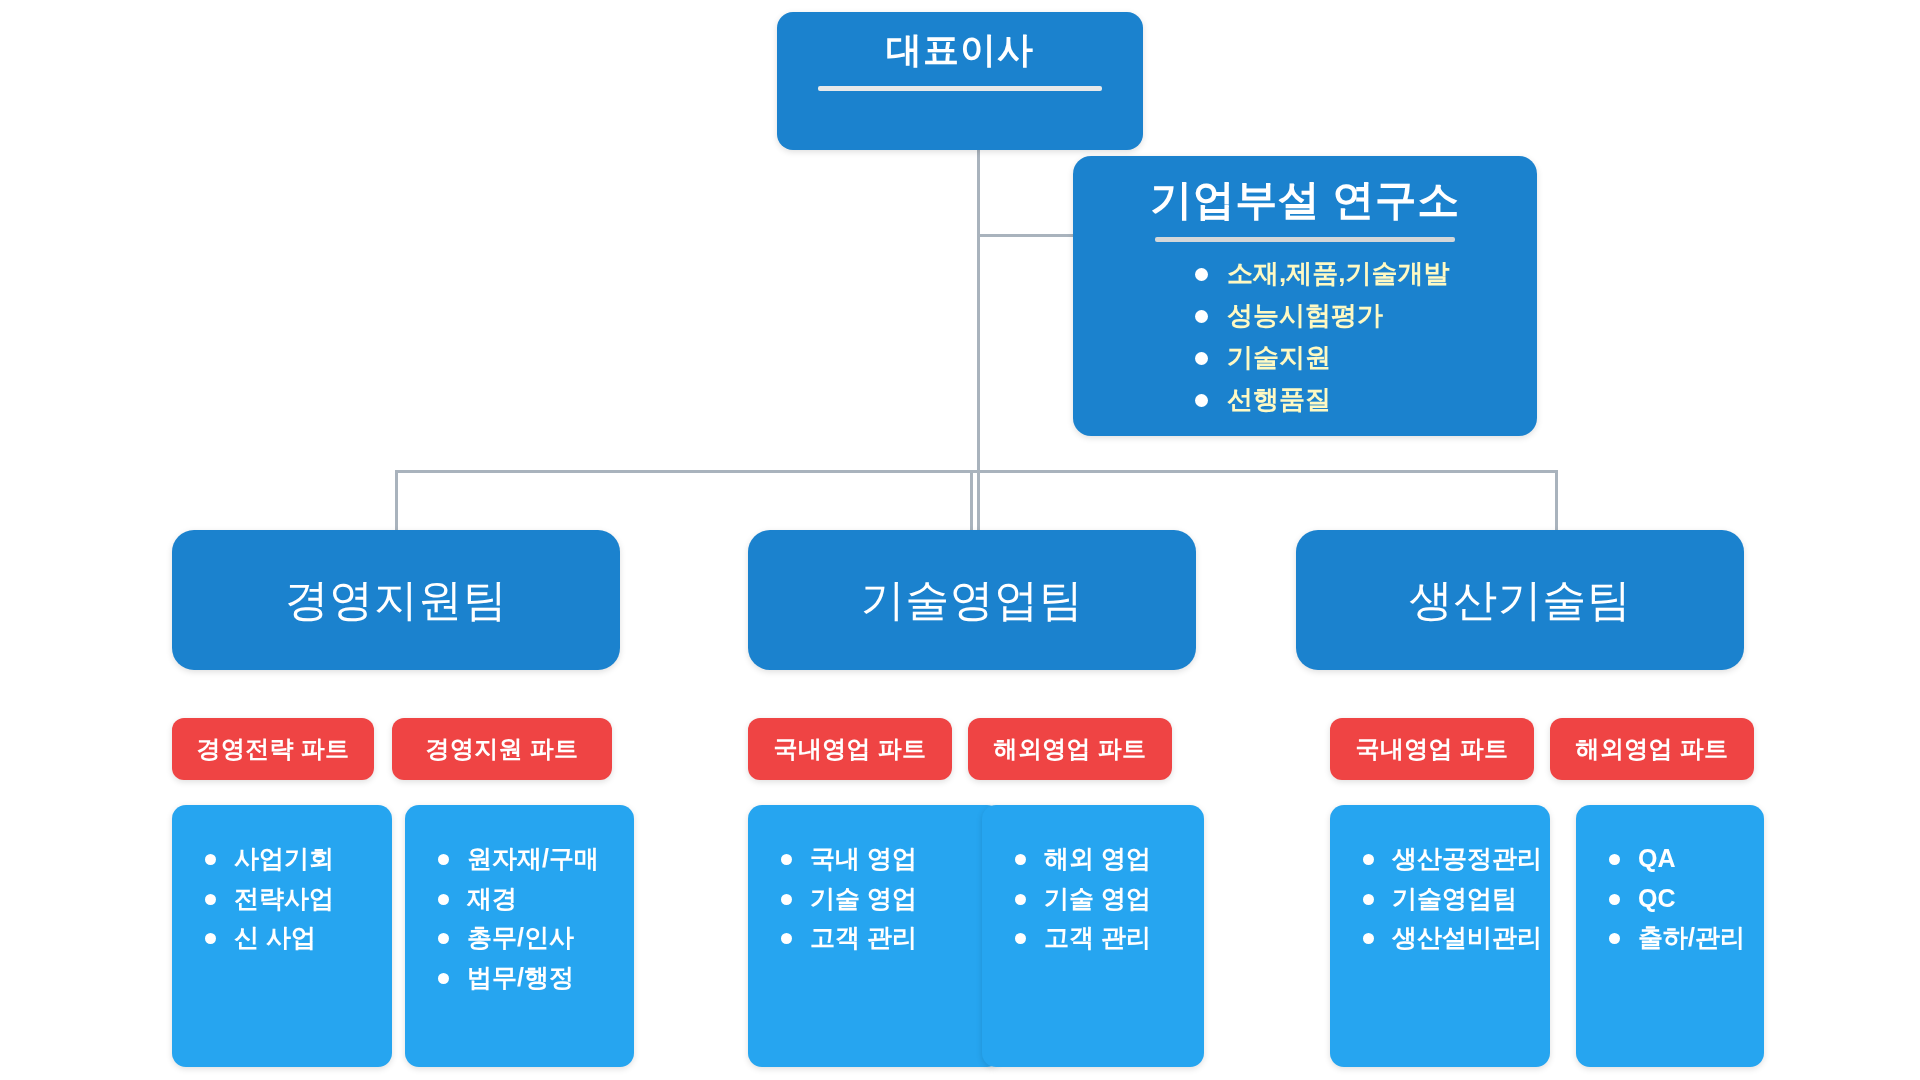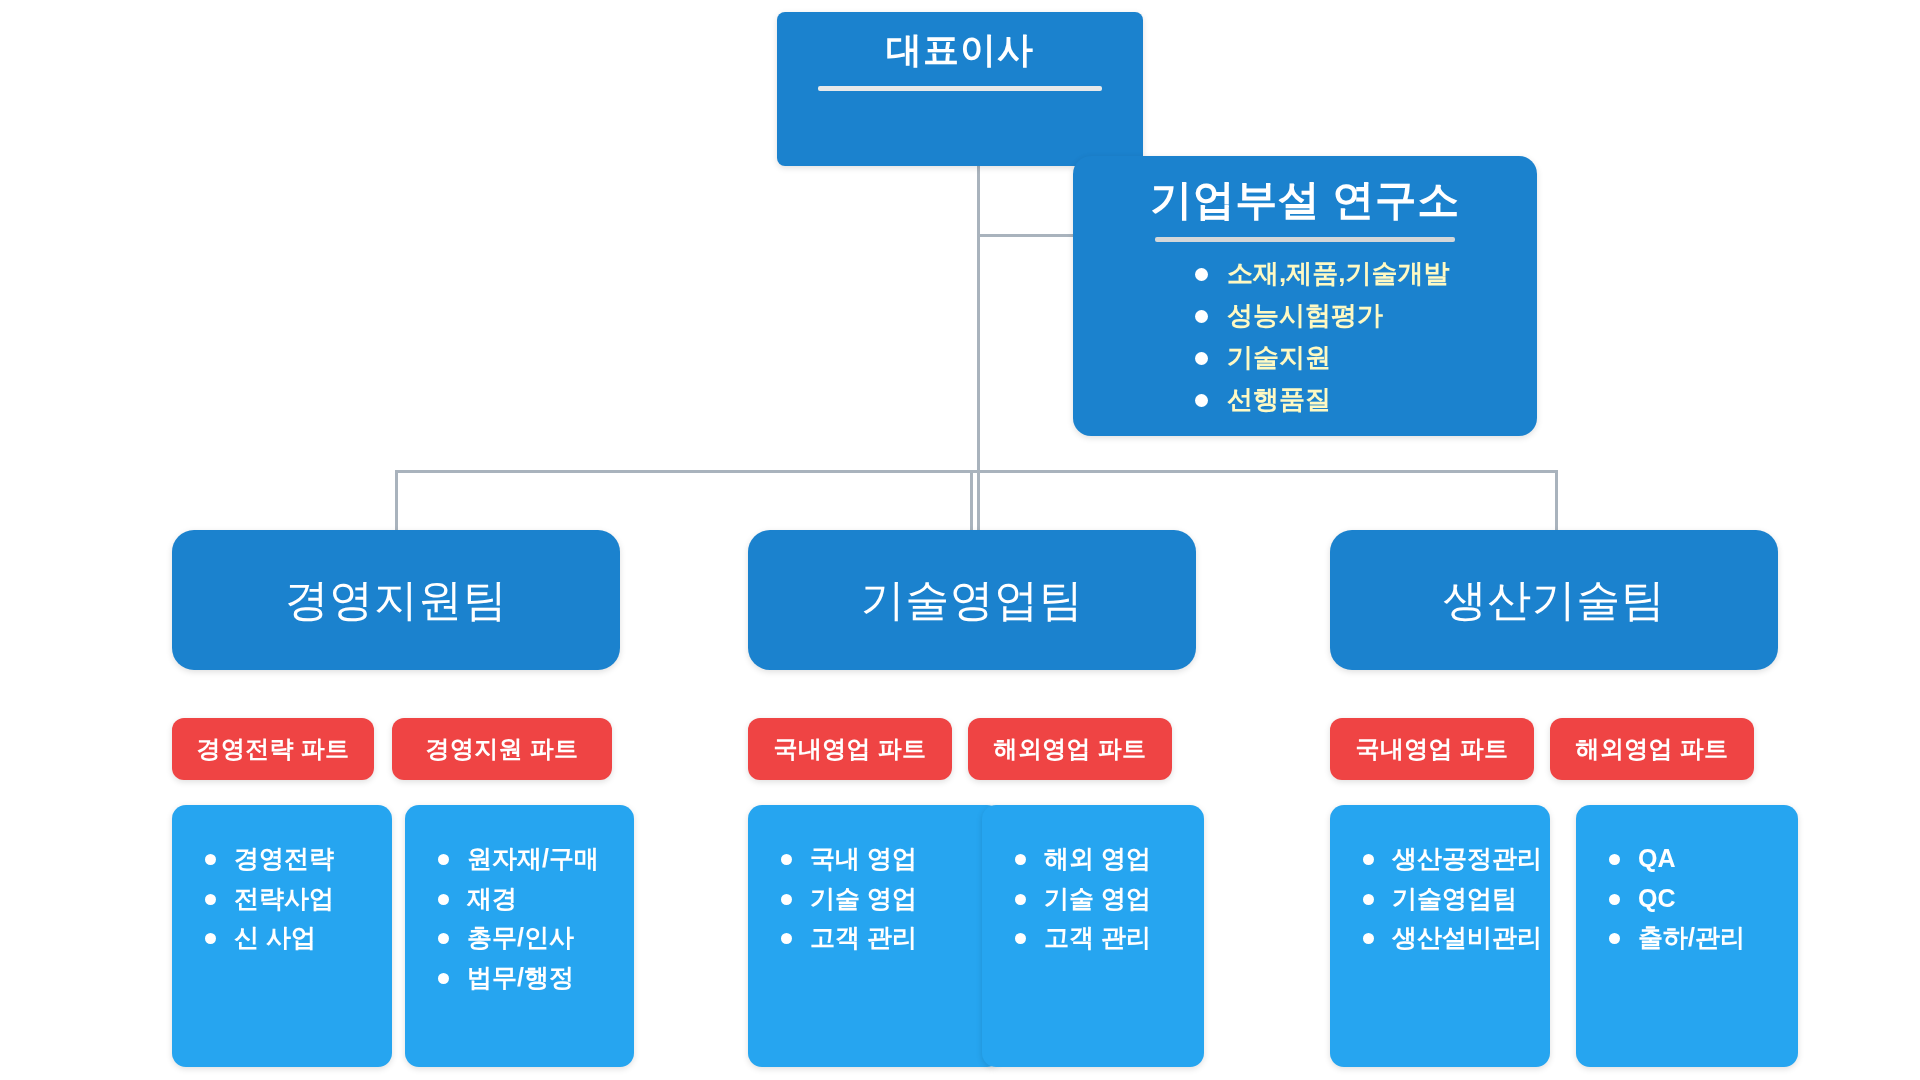--- a/index.html
+++ b/index.html
@@ -36,23 +36,23 @@
     box-sizing: border-box;
     z-index: 2;
     box-shadow: 0 2px 6px rgba(0,0,0,0.13);
   }
 
   
   .ceo-box {
     left: 777px;
     top: 12px;
     width: 366px;
-    height: 154px;
+    height: 138px;
     background: #1b82ce;
-    border-radius: 8px;
+    border-radius: 16px;
     padding-top: 18px;
   }
   .ceo-title {
     color: #ffffff;
     font-size: 36px;
     font-weight: bold;
     text-align: center;
     letter-spacing: 1px;
     line-height: 1.1;
   }
@@ -125,21 +125,21 @@
     justify-content: center;
   }
   .team-title {
     color: #ffffff;
     font-size: 44px;
     font-weight: normal;
     letter-spacing: 0.5px;
   }
   #team-0 { left: 172px; }
   #team-1 { left: 748px; }
-  #team-2 { left: 1330px; }
+  #team-2 { left: 1296px; }
 
   
   .part-head {
     height: 62px;
     top: 718px;
     background: #ef4444;
     border-radius: 12px;
     display: flex;
     align-items: center;
     justify-content: center;
@@ -221,21 +221,21 @@
 
   <div class="box part-head" style="left:172px; width:202px;">
     <div class="part-head-label">경영전략 파트</div>
   </div>
   <div class="box part-head" style="left:392px; width:220px;">
     <div class="part-head-label">경영지원 파트</div>
   </div>
 
   <div class="box detail-box" style="left:172px; width:220px;">
     <ul class="detail-list">
-      <li>경영전략</li>
+      <li>사업기회</li>
       <li>전략사업</li>
       <li>신 사업</li>
     </ul>
   </div>
   <div class="box detail-box" style="left:405px; width:229px;">
     <ul class="detail-list">
       <li>원자재/구매</li>
       <li>재경</li>
       <li>총무/인사</li>
       <li>법무/행정</li>
@@ -279,21 +279,21 @@
     <div class="part-head-label">해외영업 파트</div>
   </div>
 
   <div class="box detail-box" style="left:1330px; width:220px;">
     <ul class="detail-list">
       <li>생산공정관리</li>
       <li>기술영업팀</li>
       <li>생산설비관리</li>
     </ul>
   </div>
-  <div class="box detail-box" style="left:1576px; width:222px;">
+  <div class="box detail-box" style="left:1576px; width:188px;">
     <ul class="detail-list">
       <li>QA</li>
       <li>QC</li>
       <li>출하/관리</li>
     </ul>
   </div>
 
 </div>
 
 </body></html>

